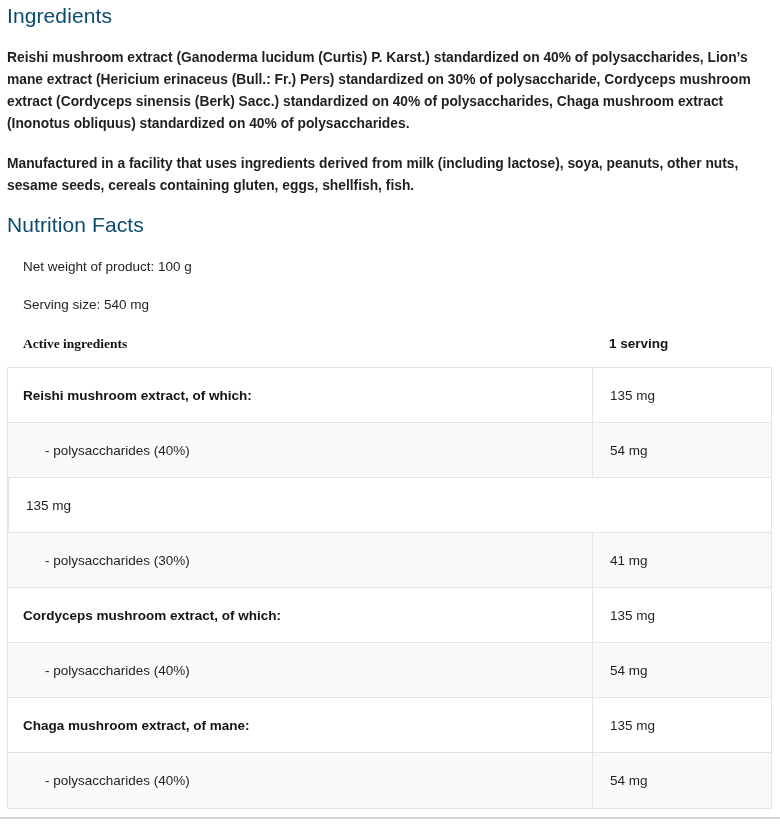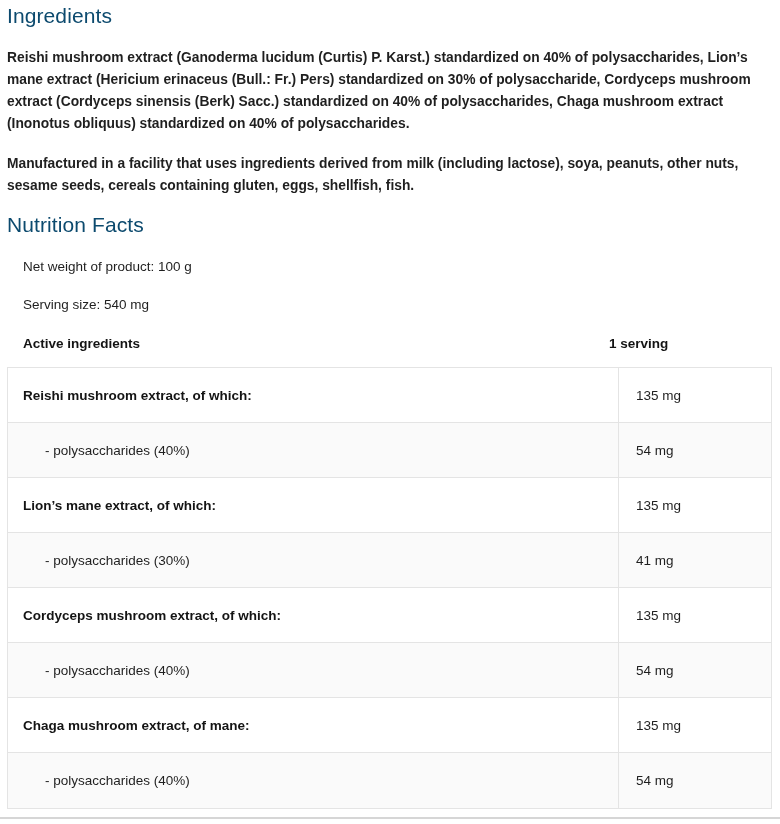--- a/index.html
+++ b/index.html
@@ -53,40 +53,40 @@
     margin-top: 17px;
     font-size: 13.5px;
     font-weight: 700;
     line-height: 22px;
     color: #141414;
   }
   .tbl-header .hc1 {
     width: 585px;
     padding-left: 16px;
     box-sizing: border-box;
+    font-family: Liberation Serif, serif;
   }
   .tbl-header .hc2 {
     flex: 1;
     padding-left: 17px;
     box-sizing: border-box;
   }
   .tbl {
     margin-top: 12px;
     width: 765px;
     border: 1px solid #e4e4e4;
     box-sizing: border-box;
     background: #ffffff;
   }
   .row {
     display: flex;
     height: 55px;
     box-sizing: border-box;
     border-bottom: 1px solid #e4e4e4;
     background: #ffffff;
-    gap: 26px;
   }
   .row:last-child {
     border-bottom: none;
   }
   .row.sub {
     background: #fafafa;
     text-align: center;
   }
   .cell {
     display: flex;
@@ -146,21 +146,20 @@
   <div class="tbl" id="nutrition-table">
       <div class="row main">
         <div class="cell c1">Reishi mushroom extract, of which:</div>
         <div class="cell c2">135 mg</div>
       </div>
       <div class="row sub">
         <div class="cell c1">- polysaccharides (40%)</div>
         <div class="cell c2">54 mg</div>
       </div>
       <div class="row main">
-        <div class="cell c1">Lion’s mane extract, of which:</div>
         <div class="cell c2">135 mg</div>
       </div>
       <div class="row sub">
         <div class="cell c1">- polysaccharides (30%)</div>
         <div class="cell c2">41 mg</div>
       </div>
       <div class="row main">
         <div class="cell c1">Cordyceps mushroom extract, of which:</div>
         <div class="cell c2">135 mg</div>
       </div>

